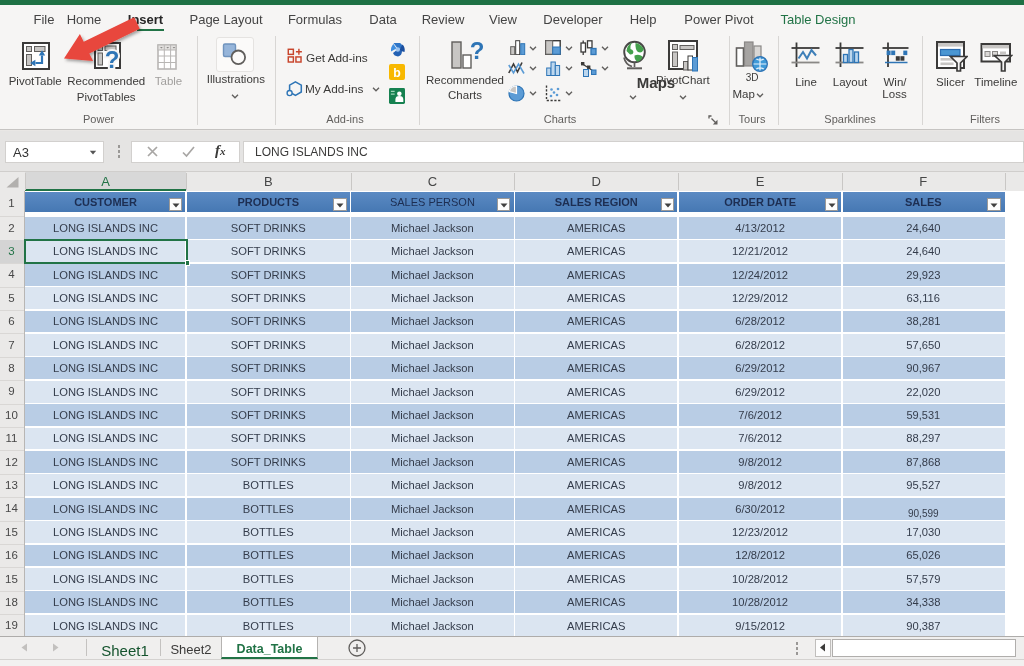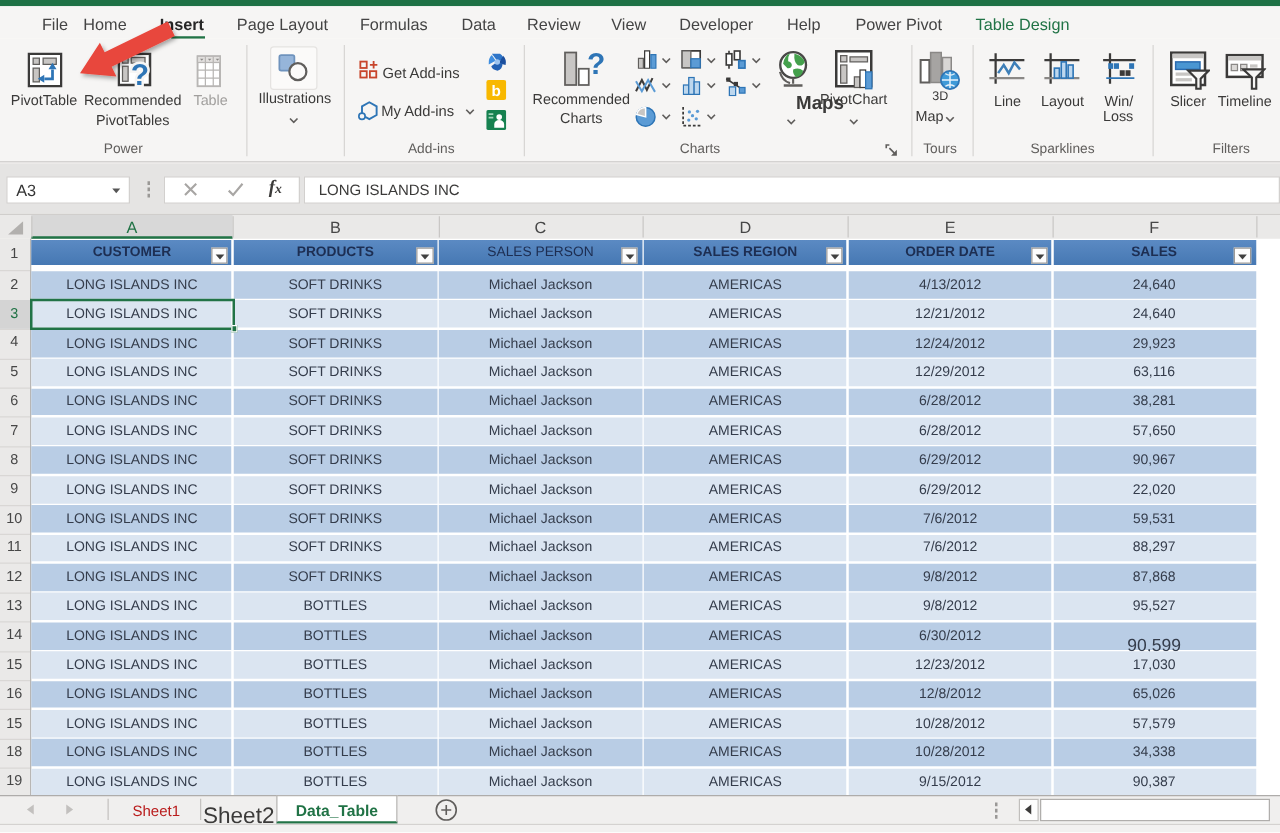--- a/index.html
+++ b/index.html
@@ -462,21 +462,21 @@
 <div class="a ct" style="left:356.4px;top:479.2px;width:152px;font-size:11.2px;color:#343c4b">Michael Jackson</div>
 <div class="a ct" style="left:520.25px;top:479.2px;width:152px;font-size:11.2px;color:#343c4b">AMERICAS</div>
 <div class="a ct" style="left:684.1px;top:479.2px;width:152px;font-size:11.2px;color:#343c4b">9/8/2012</div>
 <div class="a ct" style="left:847.3px;top:479.2px;width:152px;font-size:11.2px;color:#343c4b">95,527</div>
 <div class="a" style="left:25px;top:497.79999999999995px;width:979.6px;height:21.9px;background:#b9cde5"></div>
 <div class="a ct" style="left:29.5px;top:502.59999999999997px;width:152px;font-size:11.2px;color:#343c4b">LONG ISLANDS INC</div>
 <div class="a ct" style="left:192.25px;top:502.59999999999997px;width:152px;font-size:11.2px;color:#343c4b">BOTTLES</div>
 <div class="a ct" style="left:356.4px;top:502.59999999999997px;width:152px;font-size:11.2px;color:#343c4b">Michael Jackson</div>
 <div class="a ct" style="left:520.25px;top:502.59999999999997px;width:152px;font-size:11.2px;color:#343c4b">AMERICAS</div>
 <div class="a ct" style="left:684.1px;top:502.59999999999997px;width:152px;font-size:11.2px;color:#343c4b">6/30/2012</div>
-<div class="a ct" style="left:847.3px;top:508px;width:152px;font-size:14px;color:#343c4b">90,599</div>
+<div class="a ct" style="left:847.3px;top:508px;width:152px;font-size:10px;color:#343c4b">90,599</div>
 <div class="a" style="left:25px;top:521.2px;width:979.6px;height:21.9px;background:#dbe5f1"></div>
 <div class="a ct" style="left:29.5px;top:526.0px;width:152px;font-size:11.2px;color:#343c4b">LONG ISLANDS INC</div>
 <div class="a ct" style="left:192.25px;top:526.0px;width:152px;font-size:11.2px;color:#343c4b">BOTTLES</div>
 <div class="a ct" style="left:356.4px;top:526.0px;width:152px;font-size:11.2px;color:#343c4b">Michael Jackson</div>
 <div class="a ct" style="left:520.25px;top:526.0px;width:152px;font-size:11.2px;color:#343c4b">AMERICAS</div>
 <div class="a ct" style="left:684.1px;top:526.0px;width:152px;font-size:11.2px;color:#343c4b">12/23/2012</div>
 <div class="a ct" style="left:847.3px;top:526.0px;width:152px;font-size:11.2px;color:#343c4b">17,030</div>
 <div class="a" style="left:25px;top:544.5999999999999px;width:979.6px;height:21.9px;background:#b9cde5"></div>
 <div class="a ct" style="left:29.5px;top:549.3999999999999px;width:152px;font-size:11.2px;color:#343c4b">LONG ISLANDS INC</div>
 <div class="a ct" style="left:192.25px;top:549.3999999999999px;width:152px;font-size:11.2px;color:#343c4b">BOTTLES</div>
@@ -513,23 +513,23 @@
 <div class="a" style="left:24px;top:238.6px;width:163.5px;height:25.0px;border:2px solid #217346"></div>
 <div class="a" style="left:184.5px;top:260.40000000000003px;width:5.5px;height:5.5px;background:#217346;border:1px solid #fff"></div>
 <div class="a" style="left:0;top:636px;width:1024px;height:23px;background:#f0efee;border-top:1px solid #aeacaa"></div>
 <svg class="a" style="left:21px;top:643px" width="7" height="9" viewBox="0 0 7 9">
     <polygon points="6,0.5 6,8.5 0.5,4.5" fill="#c2c0be"></polygon>
   </svg>
 <svg class="a" style="left:52px;top:643px" width="7" height="9" viewBox="0 0 7 9">
     <polygon points="1,0.5 1,8.5 6.5,4.5" fill="#c2c0be"></polygon>
   </svg>
 <div class="a" style="left:86px;top:639px;width:1px;height:17px;background:#c4c2c0"></div>
-<div class="a ct" style="left:95px;top:642px;width:60px;font-size:12px;color:#b91c1c">Sheet1</div>
+<div class="a ct" style="left:95px;top:642px;width:60px;font-size:15px;color:#14532d">Sheet1</div>
 <div class="a" style="left:160px;top:639px;width:1px;height:17px;background:#c4c2c0"></div>
-<div class="a ct" style="left:161px;top:642px;width:60px;font-size:18px;color:#3b3a39">Sheet2</div>
+<div class="a ct" style="left:161px;top:642px;width:60px;font-size:13px;color:#3b3a39">Sheet2</div>
 <div class="a" style="left:221px;top:636px;width:97px;height:23px;background:#fff;border:1px solid #b5b3b1;border-bottom:2.6px solid #217346"></div>
 <div class="a ct" style="left:221px;top:642px;width:97px;font-size:12.5px;font-weight:bold;color:#217346">Data_Table</div>
 <svg class="a" style="left:348px;top:639px" width="18" height="18" viewBox="0 0 18 18">
     <circle cx="9" cy="9" r="8" fill="none" stroke="#605e5c" stroke-width="1.3"></circle>
     <path d="M9,5 V13 M5,9 H13" stroke="#605e5c" stroke-width="1.3"></path>
   </svg>
 <div class="a" style="left:796px;top:642px;width:2px;height:2.6px;background:#9a9896"></div>
 <div class="a" style="left:796px;top:647px;width:2px;height:2.6px;background:#9a9896"></div>
 <div class="a" style="left:796px;top:652px;width:2px;height:2.6px;background:#9a9896"></div>
 <div class="a" style="left:815px;top:639px;width:16px;height:17.5px;background:#fdfdfd;border:1px solid #c0bebc"></div>

